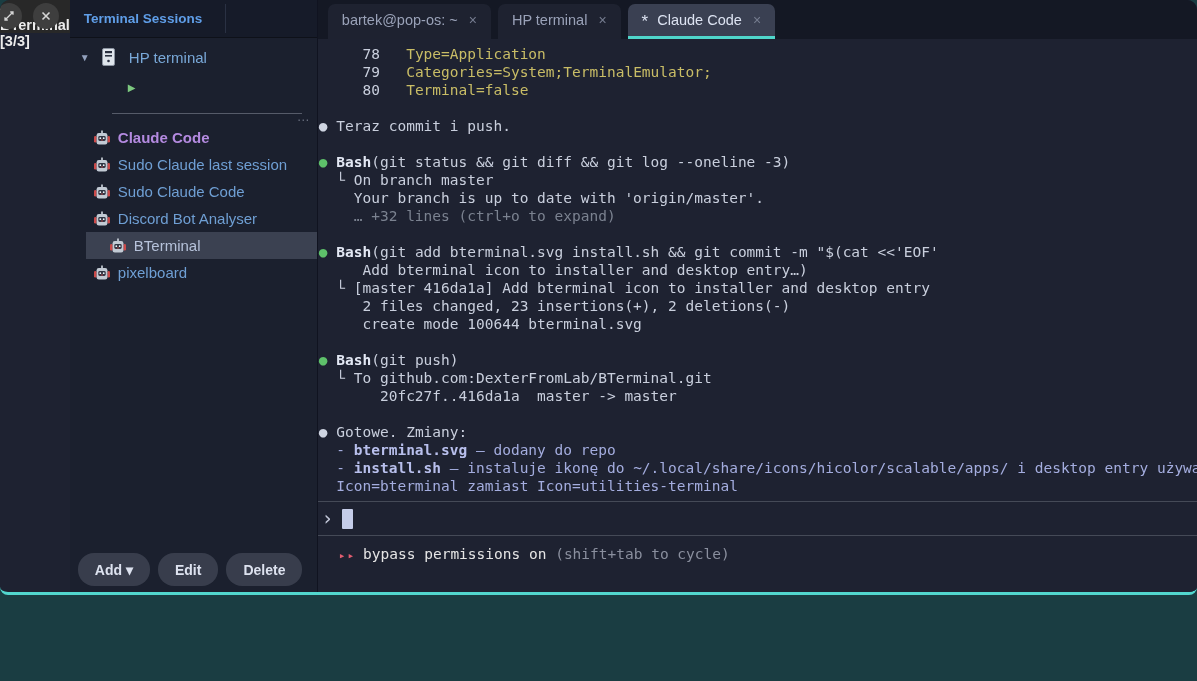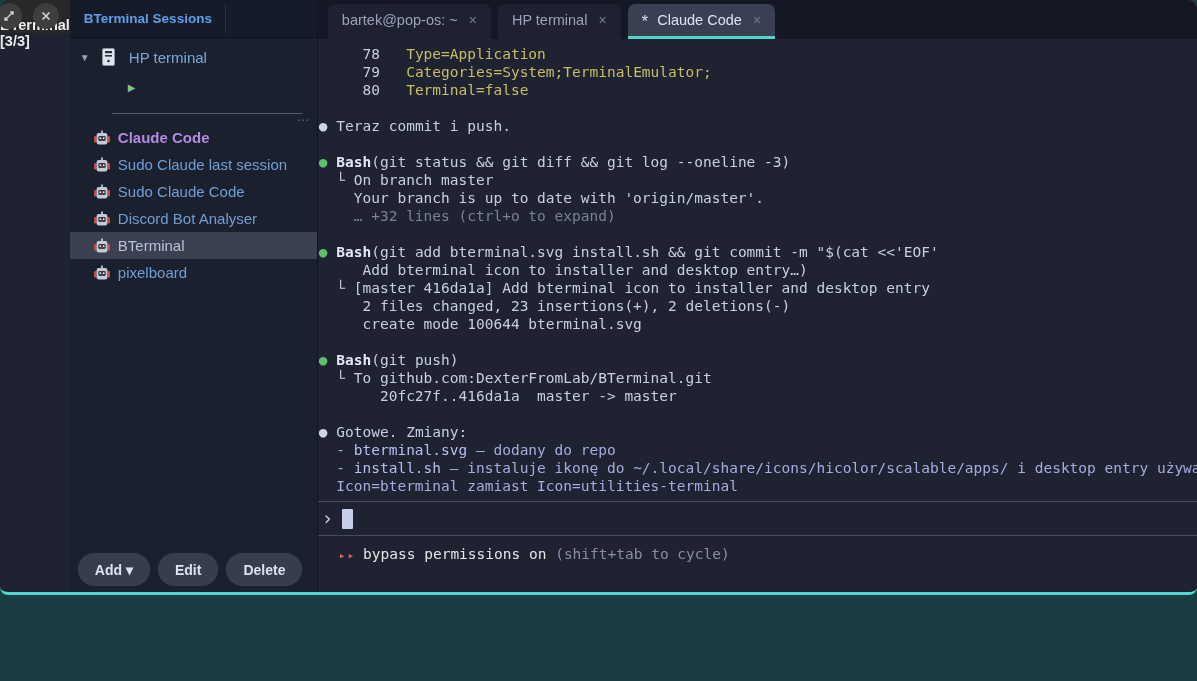--- a/index.html
+++ b/index.html
@@ -39,21 +39,21 @@
   .tree-row.child .tree-label { color:#8ecb8b; font-size:15px; }
 
   .divider-row { height:22px; position:relative; }
   .divider-line { position:absolute; left:42px; right:15px; top:11px; border-top:1px solid #565b69; }
   .divider-dots { position:absolute; right:6px; top:7px; color:#6a7080; font-size:13px; letter-spacing:1px; }
 
   .session-row { height:27px; display:flex; align-items:center; padding-left:24px; cursor:pointer; }
   .session-row .robot-icon { margin-right:8px; flex:0 0 auto; display:flex; }
   .session-label { font-size:15px; color:#6f9fd4; white-space:nowrap; }
   .session-row.purple .session-label { color:#b48ae0; font-weight:bold; }
-  .session-row.selected { background:#3b4151; }
+  .session-row.selected { background:#3b4151;margin-left:16px; }
   .session-row.selected .session-label { color:#b6c2da; }
 
   .sidebar-spacer { flex:1; }
   .sidebar-buttons { display:flex; gap:8px; padding:0 8px 6px 8px; }
   .sbtn { background:#383d4c; color:#dde2ef; font-weight:bold; font-size:14px; border:none;
           border-radius:16px; height:33px; padding:0 17px; cursor:pointer;
           font-family:"Liberation Sans", sans-serif; }
 
   
   .main { flex:1; display:flex; flex-direction:column; background:#1e2231; min-width:0; }
@@ -70,21 +70,21 @@
           font-family:"DejaVu Sans Mono","DejaVu Sans",monospace; font-size:14.5px; line-height:18px;
           white-space:pre; }
   .term-line { height:18px; }
   .s-fg   { color:#c9cfdd;margin-top:34px; }
   .s-yellow { color:#c9bd66; }
   .s-dim  { color:#7b8290; }
   .s-gdot { color:#5ec16a; }
   .s-wdot { color:#cfd5e2; }
   .s-bold { color:#e3e8f4; font-weight:bold;text-align:right; }
   .s-lav  { color:#a4addf; }
-  .s-lavb { color:#b8bfec; font-weight:normal; }
+  .s-lavb { color:#b8bfec; font-weight:bold; }
   .s-star { color:#7b8290; font-size:16px; position:relative; top:2px; }
 
   .input-box { flex:0 0 35px; height:35px; border-top:1px solid #454a57; border-bottom:1px solid #454a57;
                display:flex; align-items:center; padding-left:4px;
                font-family:"DejaVu Sans Mono","DejaVu Sans",monospace; }
   .prompt-glyph { color:#c2c7d8; font-size:19px; line-height:1; }
   .cursor-block { width:11px; height:20px; background:#c5cde9; margin-left:9px; border-radius:1px; }
 
   .status-bar { flex:0 0 56px; display:flex; align-items:flex-start; padding:10px 0 0 21px;
                 font-family:"DejaVu Sans Mono","DejaVu Sans",monospace; font-size:14.5px; white-space:pre; }
@@ -114,21 +114,21 @@
         <svg width="12" height="12">
             <path d="M2.5 2.5l7 7M9.5 2.5l-7 7" stroke="#d6d6d6" stroke-width="1.6"></path>
           </svg>
       </button>
     </div>
   </div>
 
   <div class="app">
     <div class="sidebar">
       <div class="sidebar-header">
-        <span class="hdr-label">BTerminal Sessions</span>
+        <span class="hdr-label">Terminal Sessions</span>
         <span class="hdr-vline"></span>
       </div>
 
       <div class="tree">
         <div class="tree-row root">
           <span class="caret-down">▼</span>
           <span class="tower-icon">
             <svg width="13" height="18" viewBox="0 0 13 18">
               <rect x="0.5" y="0.5" width="12" height="17" rx="1.5" fill="#dfe5ec" stroke="#8b93a0"></rect>
               <rect x="3" y="3" width="7" height="2.2" fill="#2a3040"></rect>

